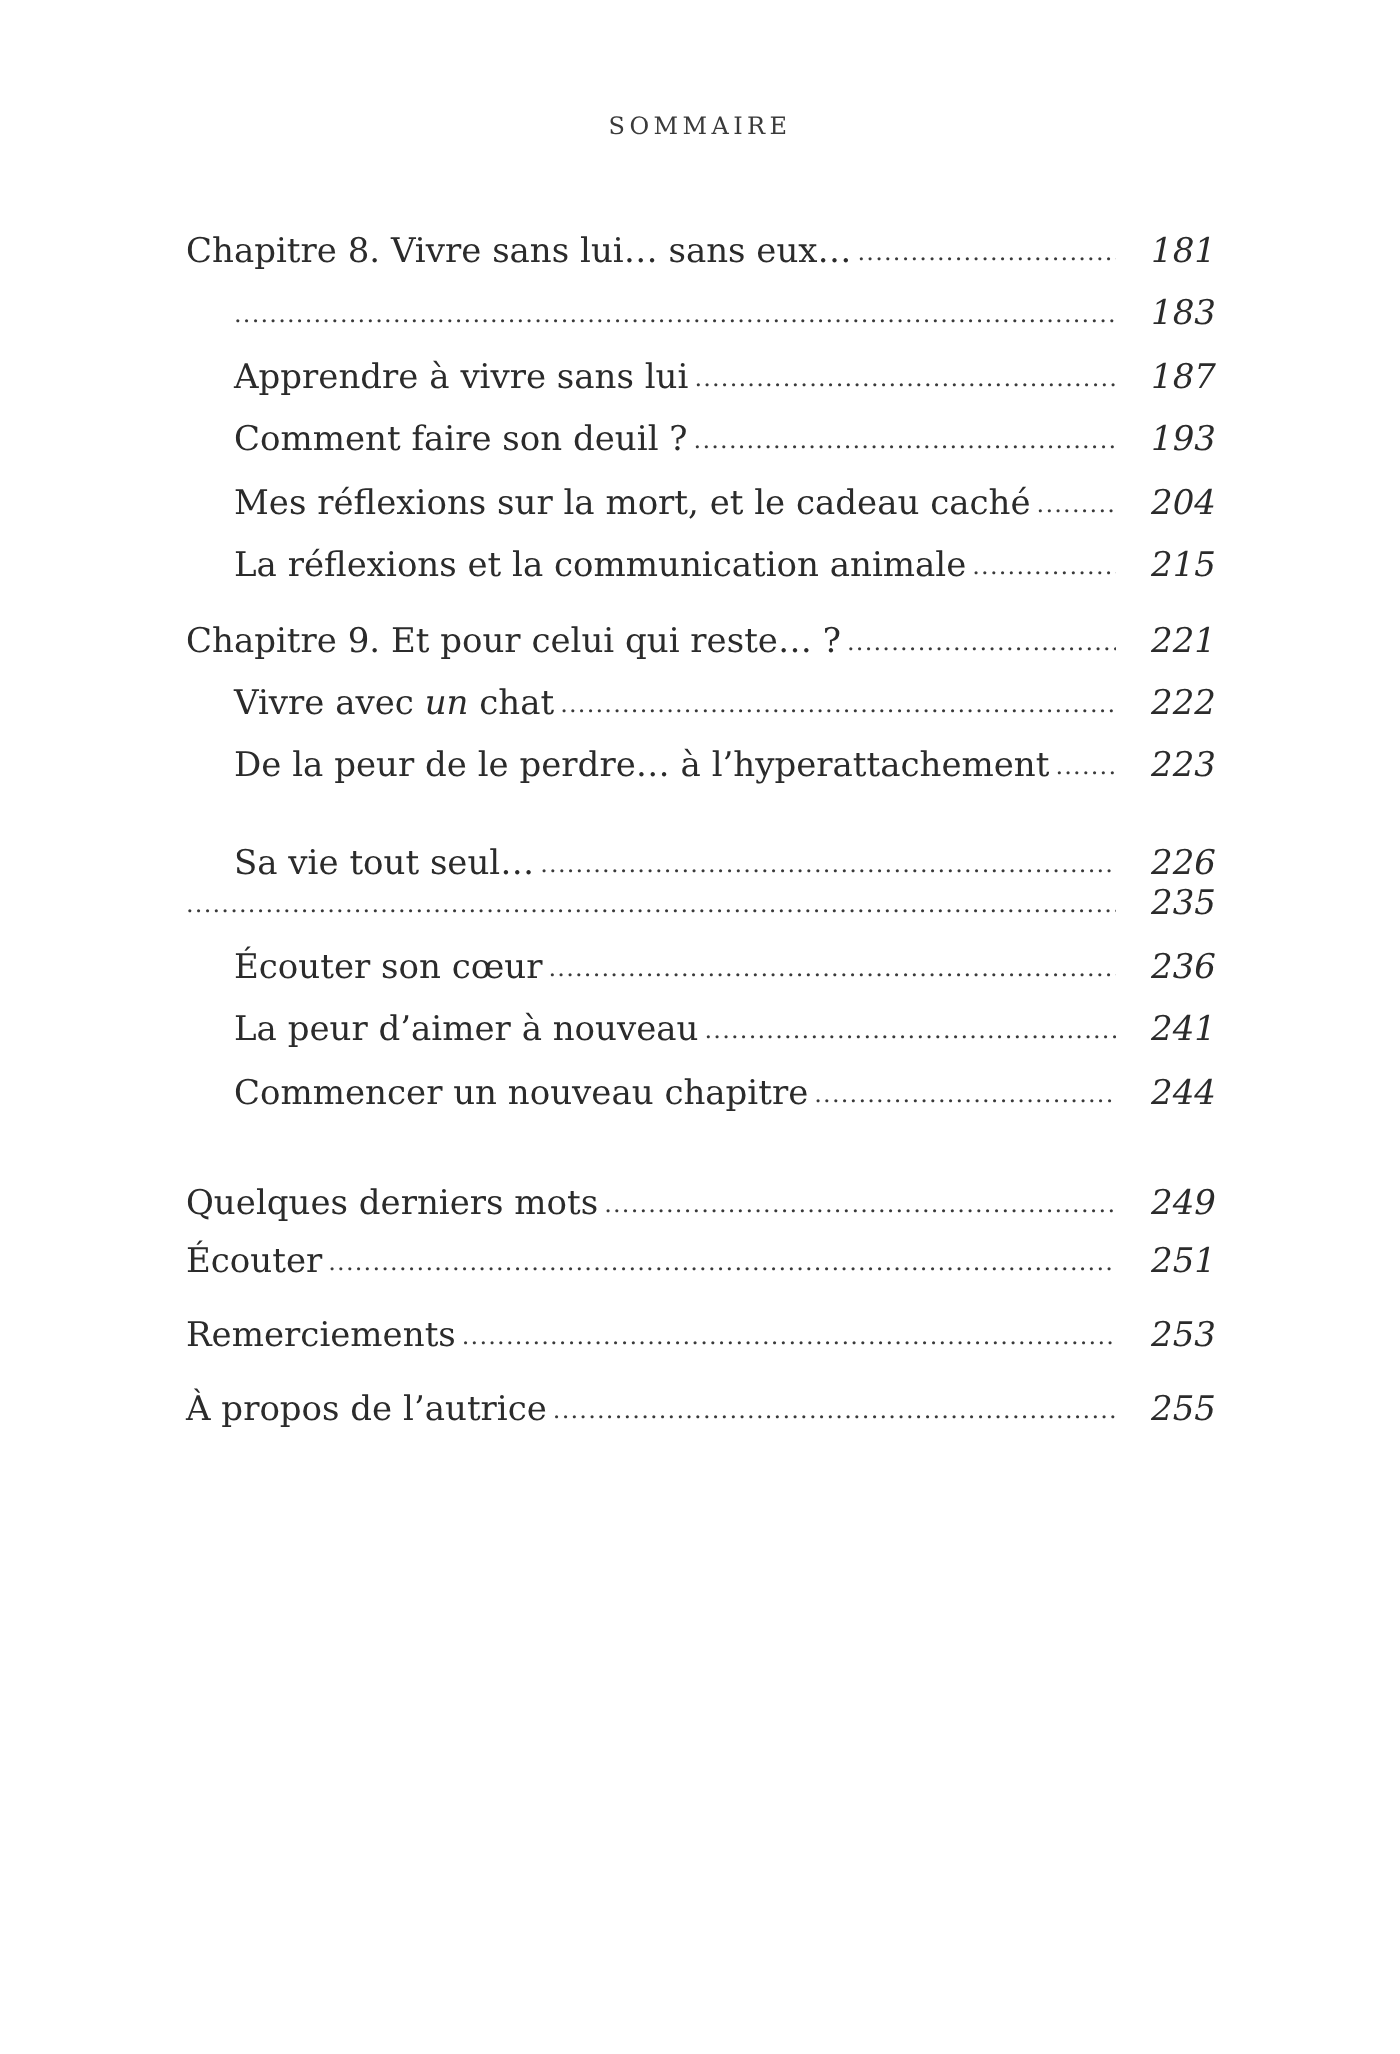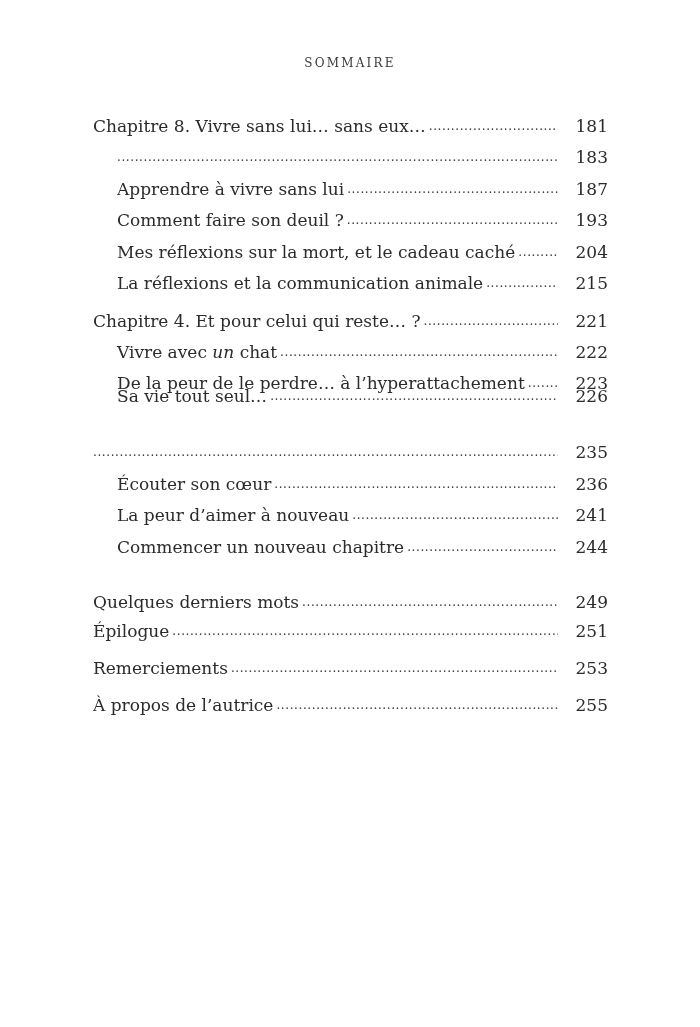--- a/index.html
+++ b/index.html
@@ -8,21 +8,21 @@
   .title { position:absolute; top:56px; left:0; width:700px; text-align:center;
            font-size:12px; letter-spacing:2.2px; color:#3a3a3a; }
   .row { position:absolute; left:93px; width:515px; height:24px;
          display:flex; align-items:flex-end; font-size:17px; line-height:24px; }
   .row.sub { left:117px; width:491px; }
   .label { white-space:nowrap; padding-right:3px; }
   .label em { }
   .dots { flex:1; overflow:hidden; white-space:nowrap; font-size:12px; letter-spacing:0.6px;
           color:#3a3a3a; position:relative; }
   .dots::after { content:"................................................................................................................................................................................"; }
-  .page { width:50px; text-align:right; white-space:nowrap; }
+  .page { width:50px; text-align:right; white-space:nowrap;font-style:italic; }
 </style>
 </head>
 <body>
 
 <div class="title">SOMMAIRE</div>
 
 <div class="row" style="top:114px">
   <span class="label">Chapitre 8. Vivre sans lui… sans eux…</span>
   <span class="dots"></span>
   <span class="page">181</span>
@@ -46,35 +46,35 @@
   <span class="dots"></span>
   <span class="page">204</span>
 </div>
 <div class="row sub" style="top:271px">
   <span class="label">La réflexions et la communication animale</span>
   <span class="dots"></span>
   <span class="page">215</span>
 </div>
 
 <div class="row" style="top:309px">
-  <span class="label">Chapitre 4. Et pour celui qui reste… ?</span>
+  <span class="label">Chapitre 9. Et pour celui qui reste… ?</span>
   <span class="dots"></span>
   <span class="page">221</span>
 </div>
 <div class="row sub" style="top:340px">
   <span class="label"><span>Vivre avec </span><em>un</em><span> chat</span></span>
   <span class="dots"></span>
   <span class="page">222</span>
 </div>
 <div class="row sub" style="top:371px">
   <span class="label">De la peur de le perdre… à l’hyperattachement</span>
   <span class="dots"></span>
   <span class="page">223</span>
 </div>
-<div class="row sub" style="top:384px">
+<div class="row sub" style="top:420px">
   <span class="label">Sa vie tout seul…</span>
   <span class="dots"></span>
   <span class="page">226</span>
 </div>
 
 <div class="row" style="top:440px">
   <span class="dots"></span>
   <span class="page">235</span>
 </div>
 <div class="row sub" style="top:472px">
@@ -92,21 +92,21 @@
   <span class="dots"></span>
   <span class="page">244</span>
 </div>
 
 <div class="row" style="top:590px">
   <span class="label">Quelques derniers mots</span>
   <span class="dots"></span>
   <span class="page">249</span>
 </div>
 <div class="row" style="top:619px">
-  <span class="label">Épilogue</span>
+  <span class="label">Écouter</span>
   <span class="dots"></span>
   <span class="page">251</span>
 </div>
 <div class="row" style="top:656px">
   <span class="label">Remerciements</span>
   <span class="dots"></span>
   <span class="page">253</span>
 </div>
 <div class="row" style="top:693px">
   <span class="label">À propos de l’autrice</span>

